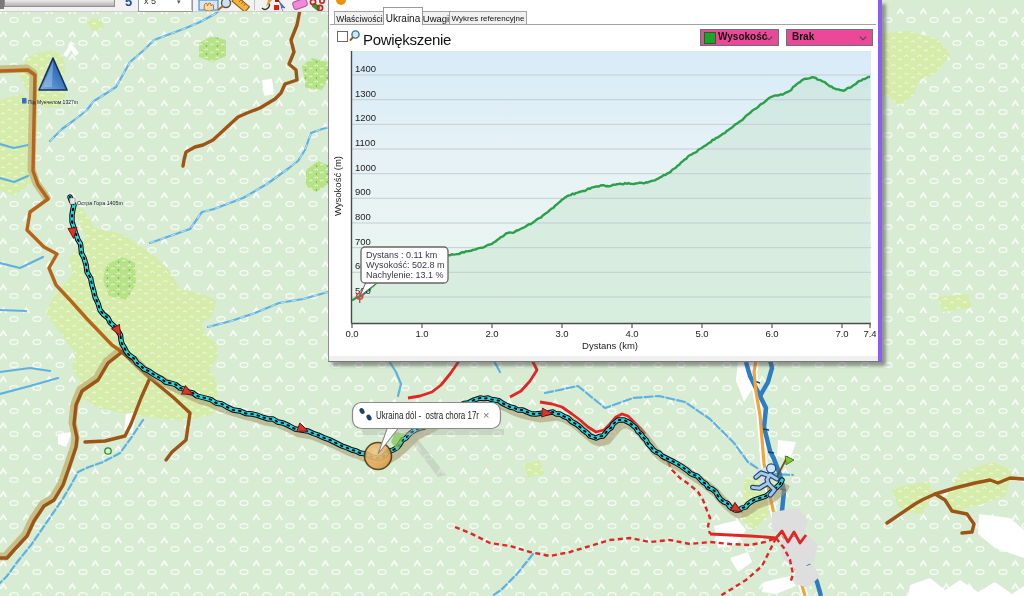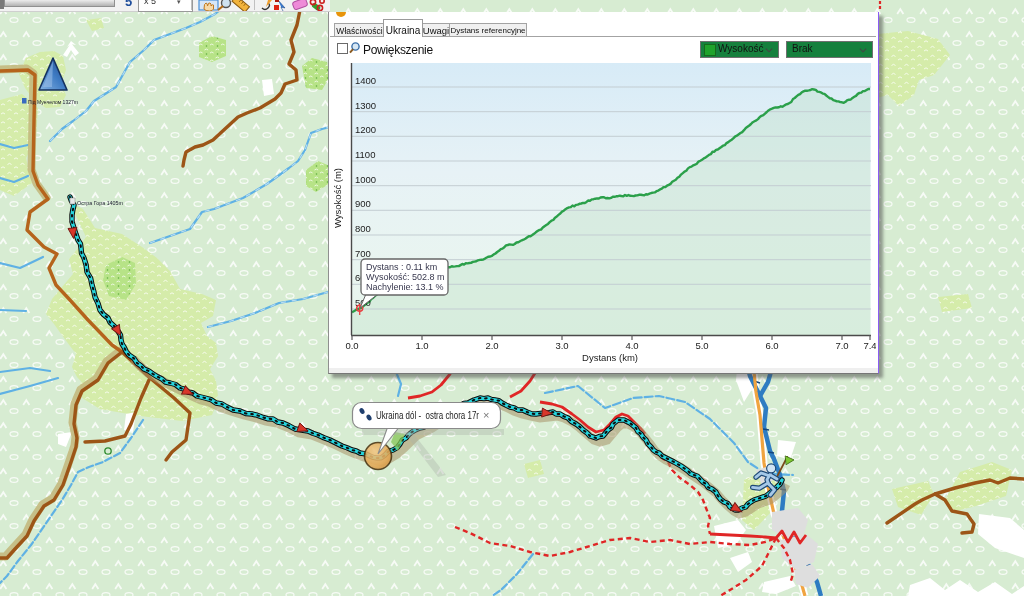--- a/index.html
+++ b/index.html
@@ -1,29 +1,29 @@
 <!DOCTYPE html>
 <html><head>
 <meta charset="utf-8">
 <style>
 html,body{margin:0;padding:0;}
 body{width:1024px;height:596px;position:relative;overflow:hidden;
      font-family:"Liberation Sans", sans-serif;background:#d7ecd2;}
 #map{position:absolute;left:0;top:0;}
 #toolbar{position:absolute;left:0;top:0;width:330px;height:11px;
   background:#f2f2f2;border-bottom:1px solid #cfcfcf;}
-#dlg{position:absolute;left:328px;top:12px;width:549px;height:361px;
-  background:#ffffff;border-left:1px solid #8f8f8f;border-right:1px solid #8b5cf6;
+#dlg{position:absolute;left:328px;top:0;width:549px;height:361px;
+  background:#ffffff;border-left:1px solid #8f8f8f;border-right:4px solid #8b5cf6;
   border-bottom:1px solid #767676;box-shadow:4px 4px 3px rgba(70,70,70,.5);}
 .tab{position:absolute;font-size:10px;color:#111;background:#f0f0f0;
   border:1px solid #a3a3a3;border-bottom:none;text-align:center;line-height:14px;height:13px;white-space:nowrap;overflow:hidden;}
 #tabline{position:absolute;left:1px;top:24px;width:546px;height:0;border-top:1px solid #a3a3a3;}
 .cbx{position:absolute;left:8px;top:31px;width:9px;height:9px;background:#fff;border:1px solid #6a6a6a;}
 .lbl{position:absolute;font-size:10px;color:#111;}
-.combo{position:absolute;top:29px;height:15px;background:#15803d;border:1px solid #707070;font-size:10px;color:#111;}
+.combo{position:absolute;top:29px;height:15px;background:#ec4899;border:1px solid #707070;font-size:10px;color:#111;font-weight:bold;}
 .chev{position:absolute;top:4px;width:8px;height:8px;color:#444;font-size:9px;line-height:8px;}
 </style>
 </head>
 <body>
 <svg id="map" width="1024" height="596" viewBox="0 0 1024 596" xmlns="http://www.w3.org/2000/svg">
 <defs>
 <pattern id="terr" width="23" height="23" patternUnits="userSpaceOnUse" patternTransform="translate(8,15)">
   <rect width="23" height="23" fill="#d7ecd2"></rect>
   <ellipse cx="6" cy="5" rx="4" ry="2.4" fill="none" stroke="#ffffff" stroke-width="1.2" opacity="0.8"></ellipse>
   <path d="M15.2 22 L18.3 17.2 L21.4 22" fill="none" stroke="#ffffff" stroke-width="1.8" opacity="0.8"></path>
@@ -258,29 +258,29 @@
   <circle cx="320" cy="8" r="2.6" fill="none" stroke="#cc2020" stroke-width="1.6"></circle>
   <circle cx="322" cy="1" r="2.2" fill="none" stroke="#cc2020" stroke-width="1.6"></circle>
  </svg>
 </div>
 
 <div id="dlg">
  <div style="position:absolute;left:0;bottom:0;width:549px;height:5px;background:#efefef;"></div>
  <div style="position:absolute;left:7px;top:0;width:10px;height:5px;background:#e8940a;border-radius:0 0 5px 5px;"></div>
  <div class="tab" style="left:5px;top:11px;width:49px;font-size:8.5px;">Właściwości</div>
  <div class="tab" style="left:92px;top:11px;width:28px;font-size:9.5px;">Uwagi</div>
- <div class="tab" style="left:120px;top:11px;width:76px;font-size:8px;">Dystans referencyjne</div>
+ <div class="tab" style="left:120px;top:11px;width:76px;font-size:8px;">Wykres referencyjne</div>
  <div id="tabline"></div>
  <div class="tab" style="left:54px;top:7px;width:38px;height:17px;line-height:21px;background:#fff;border-color:#9a9a9a;z-index:3;">Ukraina</div>
  <div class="cbx"></div>
  <svg width="12" height="12" style="position:absolute;left:20px;top:30px;">
   <circle cx="6.5" cy="4.5" r="3.6" fill="#d8e8f4" stroke="#3a6ea8" stroke-width="1.4"></circle>
   <path d="M4,7.2 L1,10.6" stroke="#8a5a20" stroke-width="2"></path>
  </svg>
- <div class="lbl" style="left:34px;top:31px;font-size:12px;letter-spacing:-0.3px;">Powiększenie</div>
+ <div class="lbl" style="left:34px;top:31px;font-size:15px;letter-spacing:-0.3px;">Powiększenie</div>
  <div class="combo" style="left:371px;width:77px;">
    <div style="position:absolute;left:3px;top:2px;width:10px;height:10px;background:#1fa32c;border:1px solid #156b1c;"></div>
    <div style="position:absolute;left:17px;top:1px;">Wysokość</div>
    <svg class="chev" style="left:64px;" width="9" height="8" viewBox="0 0 9 8">
         <path d="M1,2.5 L4.5,6 L8,2.5" fill="none" stroke="#444" stroke-width="1.2"></path>
       </svg>
  </div>
  <div class="combo" style="left:457px;width:85px;">
    <div style="position:absolute;left:5px;top:1px;text-align:right;">Brak</div>
    <svg class="chev" style="left:72px;" width="9" height="8" viewBox="0 0 9 8">

